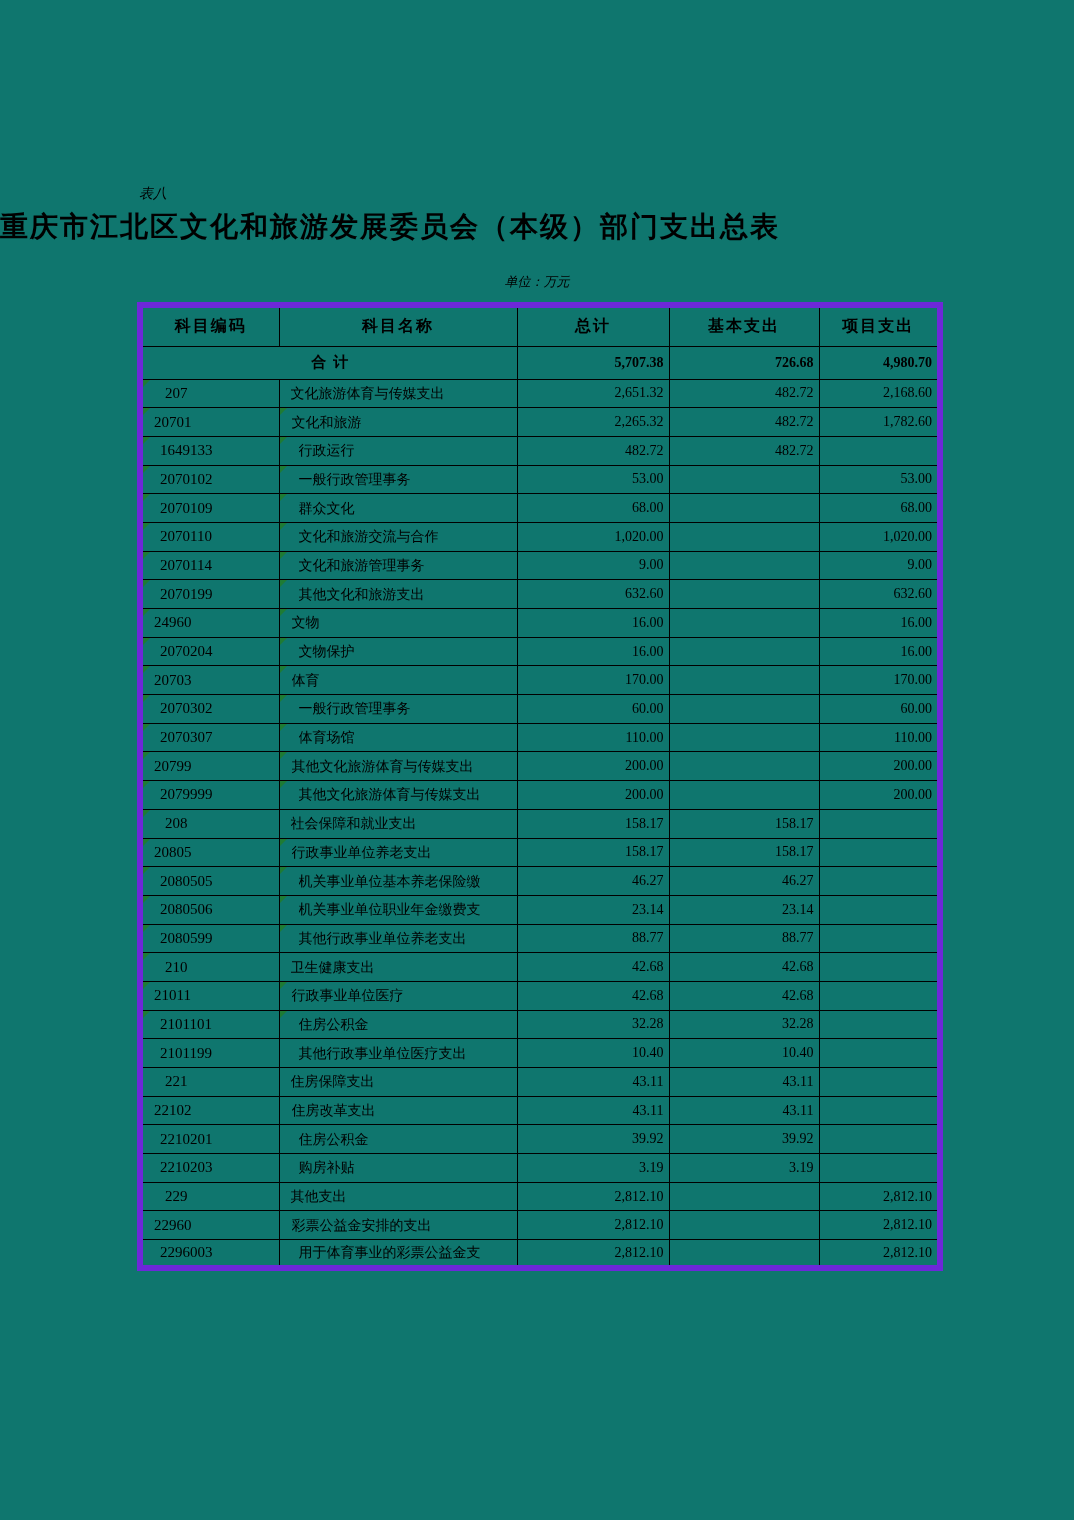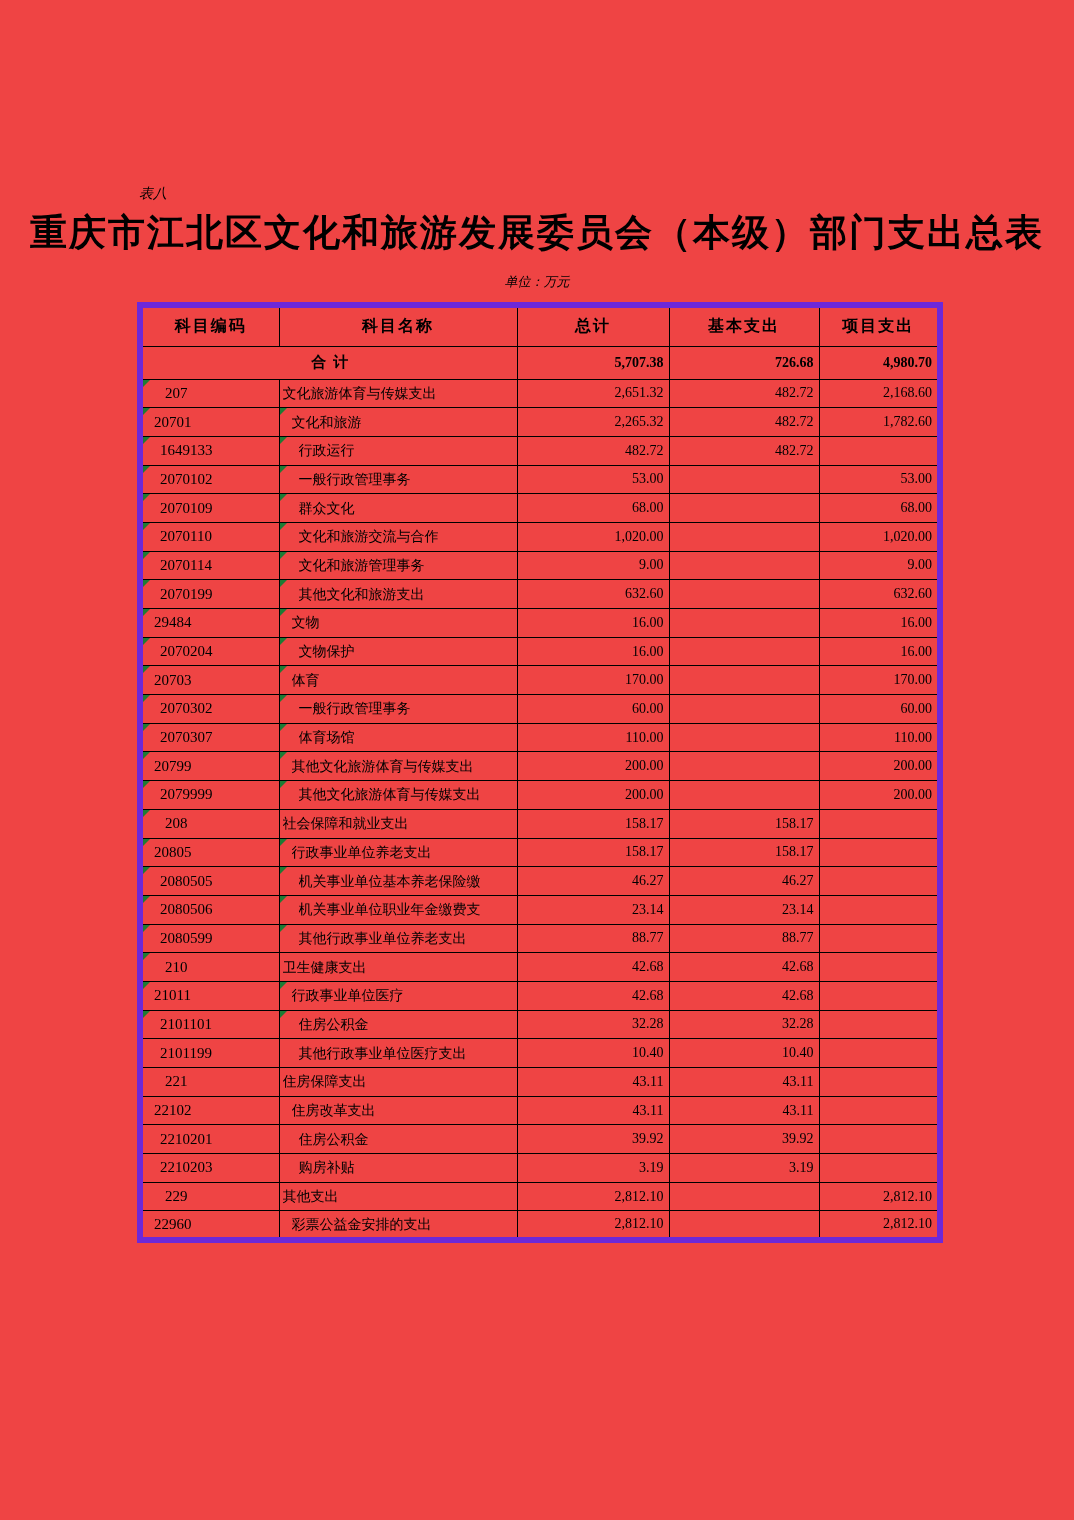--- a/index.html
+++ b/index.html
@@ -5,35 +5,35 @@
   * { margin: 0; padding: 0; box-sizing: border-box; }
   html, body { background: #ffffff; }
   body {
     width: 1074px; height: 1520px;
     font-family: "Liberation Serif", "DejaVu Serif", serif;
     color: #000;
   }
   .page {
     position: relative;
     width: 1074px; height: 1520px;
-    background: #ef4444;
+    background: #0f766e;
     overflow: hidden;
   }
   .form-tag {
     position: absolute;
     left: 139px; top: 185px;
     font-size: 14px;
     font-style: italic;
   }
   .doc-title {
     position: absolute;
     left: 0; top: 208px;
     width: 1074px;
-    text-align: center;
-    font-size: 37px;
+    text-align: left;
+    font-size: 28px;
     font-weight: bold;
     letter-spacing: 2px;
     white-space: nowrap;
   }
   .unit-label {
     position: absolute;
     left: 137px; top: 273px;
     width: 800px;
     text-align: center;
     font-size: 13px;
@@ -79,21 +79,21 @@
     max-height: 25px;
     line-height: 17px;
     overflow: hidden;
     white-space: nowrap;
   }
   
   .ci0 { padding-left: 22px; }
   .ci1 { padding-left: 11px; }
   .ci2 { padding-left: 17px; }
   
-  .ni0 { padding-left: 3px; }
+  .ni0 { padding-left: 11px; }
   .ni1 { padding-left: 12px; }
   .ni2 { padding-left: 19px; }
   
   .tri {
     position: absolute;
     top: 0; left: 0;
     width: 0; height: 0;
     border-top: 7px solid #1e7b34;
     border-right: 7px solid transparent;
   }
@@ -233,21 +233,21 @@
         <span class="tri"></span>
         <div class="clip">其他文化和旅游支出</div>
       </td>
       <td class="num">632.60</td>
       <td class="num"></td>
       <td class="num">632.60</td>
     </tr>
         <tr>
       <td class="code-cell ci1">
         <span class="tri"></span>
-        <div class="clip">29484</div>
+        <div class="clip">24960</div>
       </td>
       <td class="name-cell ni1">
         <span class="tri"></span>
         <div class="clip">文物</div>
       </td>
       <td class="num">16.00</td>
       <td class="num"></td>
       <td class="num">16.00</td>
     </tr>
         <tr>
@@ -516,16 +516,29 @@
         <div class="clip">22960</div>
       </td>
       <td class="name-cell ni1">
 
         <div class="clip">彩票公益金安排的支出</div>
       </td>
       <td class="num">2,812.10</td>
       <td class="num"></td>
       <td class="num">2,812.10</td>
     </tr>
+        <tr>
+      <td class="code-cell ci2">
+
+        <div class="clip">2296003</div>
+      </td>
+      <td class="name-cell ni2">
+
+        <div class="clip">用于体育事业的彩票公益金支</div>
+      </td>
+      <td class="num">2,812.10</td>
+      <td class="num"></td>
+      <td class="num">2,812.10</td>
+    </tr>
       </tbody>
   </table>
 
 </div>
 
 </body></html>

